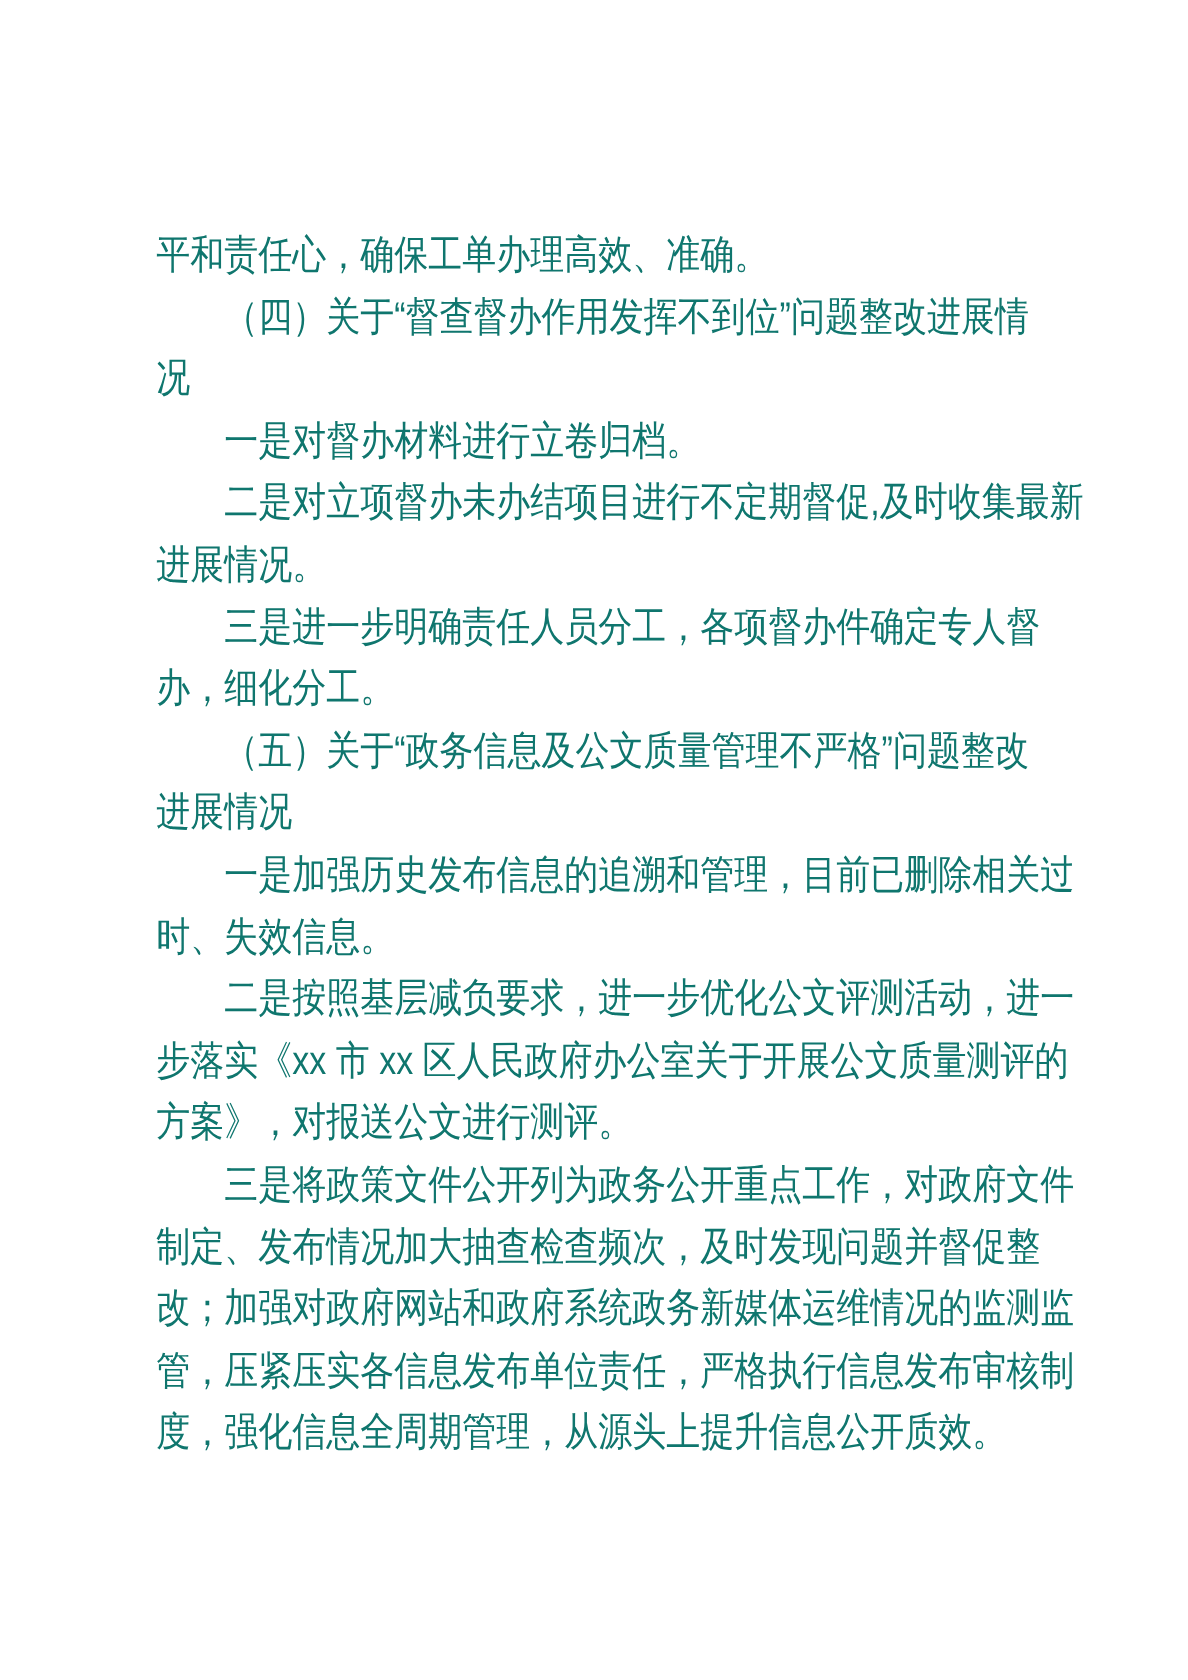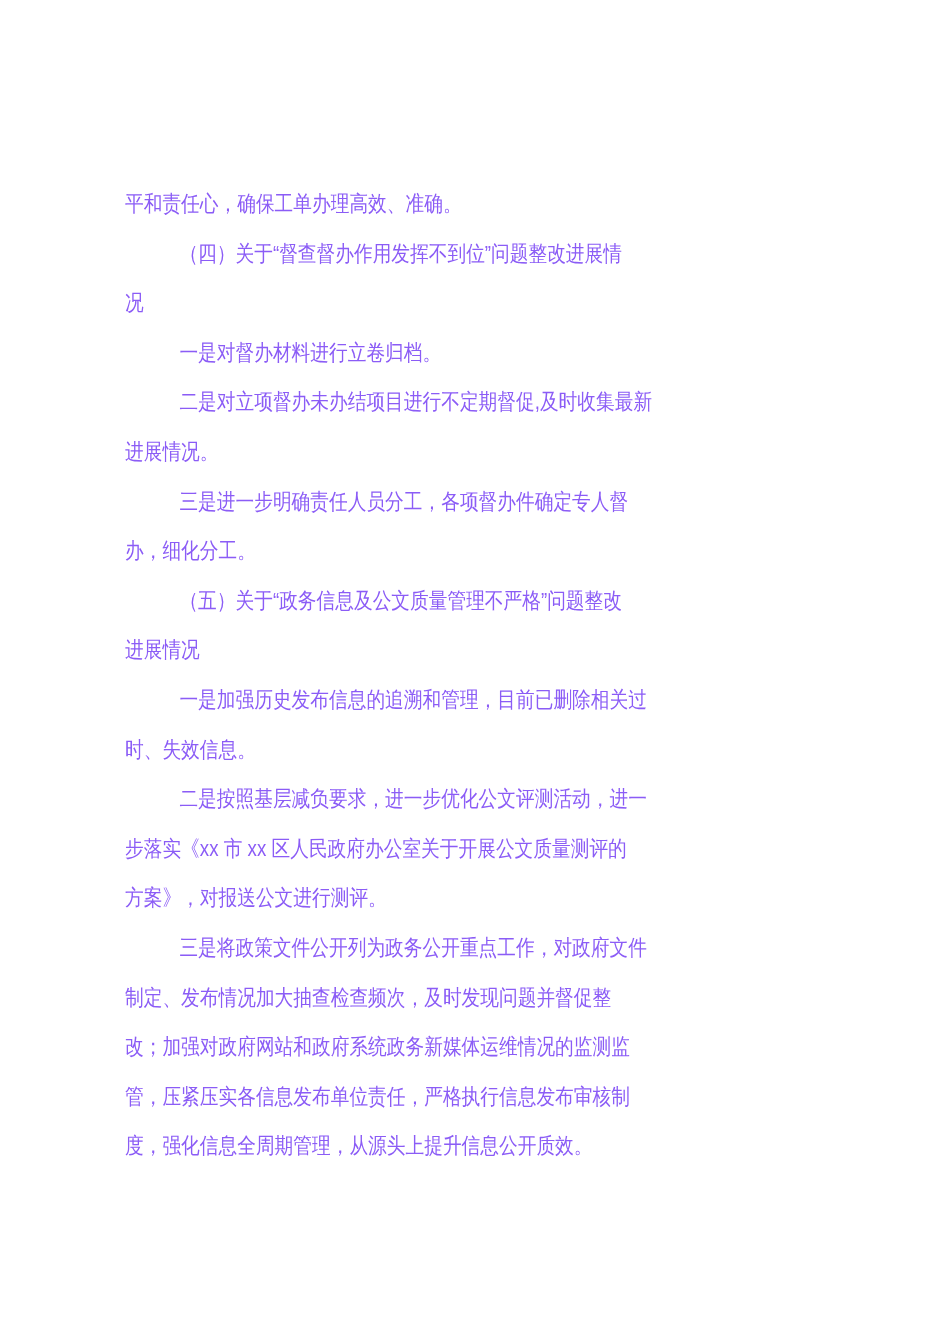--- a/index.html
+++ b/index.html
@@ -13,22 +13,22 @@
     height: 1344px;
     background: #ffffff;
     overflow: hidden;
     font-family: "Liberation Sans", sans-serif;
   }
   .content {
     position: absolute;
     left: 125px;
     top: 179px;
     width: 770px;
-    color: #8b5cf6;
-    font-size: 22px;
+    color: #0f766e;
+    font-size: 32px;
     line-height: 49.6px;
     font-weight: 400;
   }
   .line {
     white-space: pre;
     transform: scaleX(0.85);
     transform-origin: 0 50%;
   }
   .line.indent {
     text-indent: 64px;

